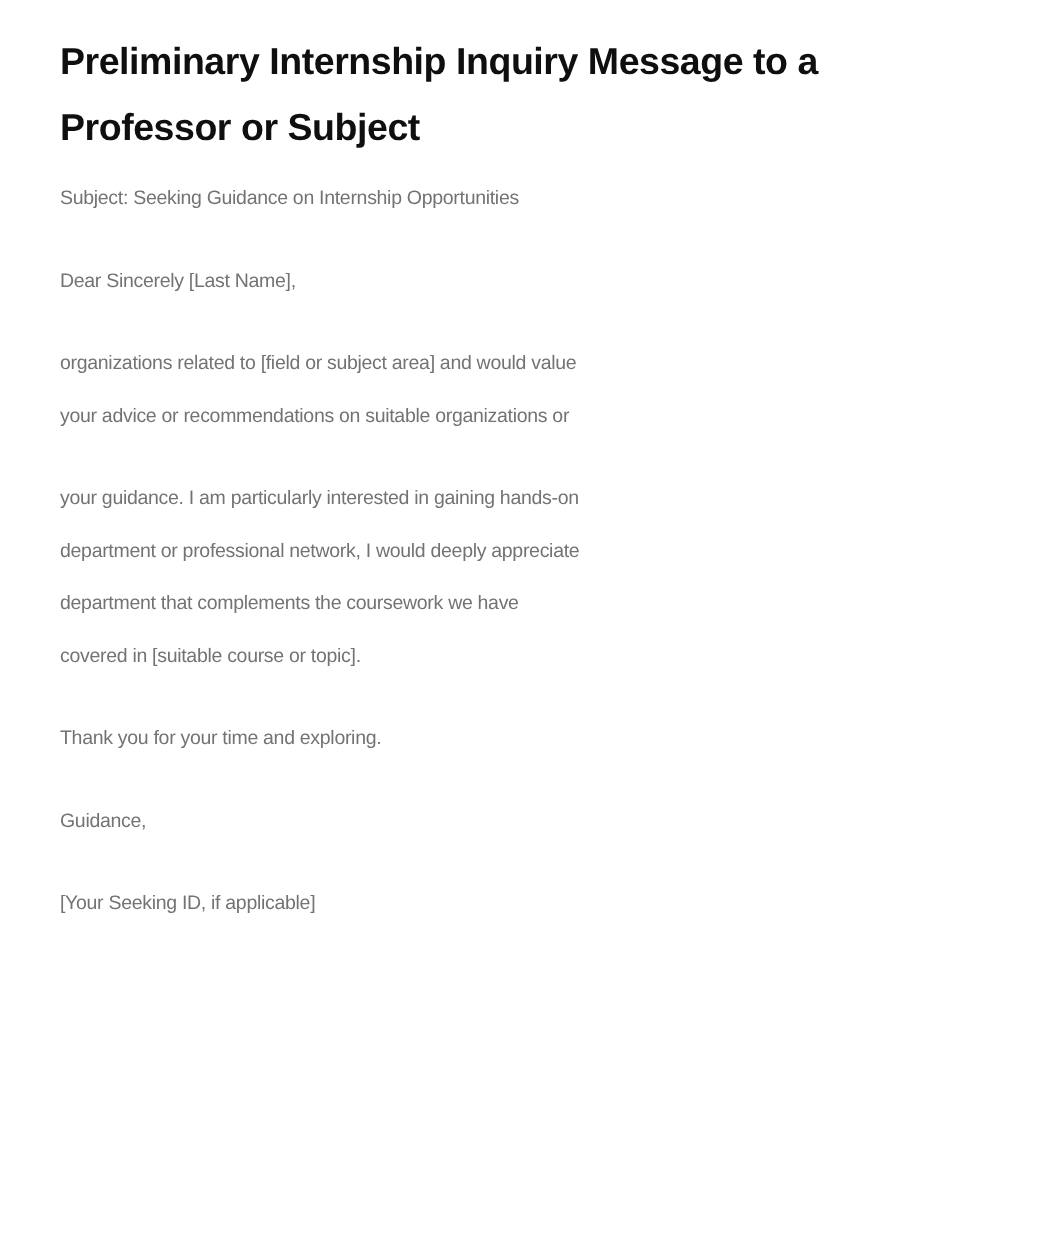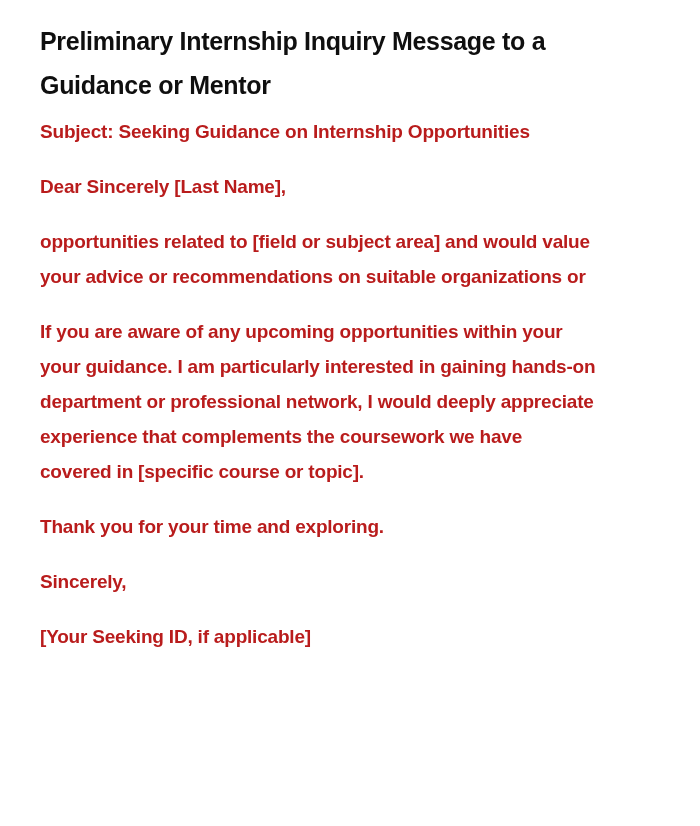--- a/index.html
+++ b/index.html
@@ -24,69 +24,68 @@
     font-weight: 700;
     line-height: 44px;
     color: #0f0f0f;
     letter-spacing: -0.3px;
   }
   .doc-title .line {
     display: block;
   }
   .para {
     margin: 0 0 20px 0;
-    font-size: 19px;
-    font-weight: 700;
+    font-size: 13px;
+    font-weight: 400;
     line-height: 35px;
-    color: #b91c1c;
+    color: #737373;
     letter-spacing: -0.2px;
   }
   .para .line {
     display: block;
     white-space: nowrap;
   }
 </style>
 </head>
 <body>
 
 <div class="page">
   <div class="content">
 
     <h1 class="doc-title">
       <span class="line">Preliminary Internship Inquiry Message to a</span>
-      <span class="line">Guidance or Mentor</span>
+      <span class="line">Professor or Subject</span>
     </h1>
 
     <p class="para">
       <span class="line">Subject: Seeking Guidance on Internship Opportunities</span>
     </p>
 
     <p class="para">
       <span class="line">Dear Sincerely [Last Name],</span>
     </p>
 
     <p class="para">
-      <span class="line">opportunities related to [field or subject area] and would value</span>
+      <span class="line">organizations related to [field or subject area] and would value</span>
       <span class="line">your advice or recommendations on suitable organizations or</span>
     </p>
 
     <p class="para">
-      <span class="line">If you are aware of any upcoming opportunities within your</span>
       <span class="line">your guidance. I am particularly interested in gaining hands-on</span>
       <span class="line">department or professional network, I would deeply appreciate</span>
-      <span class="line">experience that complements the coursework we have</span>
-      <span class="line">covered in [specific course or topic].</span>
+      <span class="line">department that complements the coursework we have</span>
+      <span class="line">covered in [suitable course or topic].</span>
     </p>
 
     <p class="para">
       <span class="line">Thank you for your time and exploring.</span>
     </p>
 
     <p class="para">
-      <span class="line">Sincerely,</span>
+      <span class="line">Guidance,</span>
     </p>
 
 
     <p class="para">
       <span class="line">[Your Seeking ID, if applicable]</span>
     </p>
 
   </div>
 </div>
 

